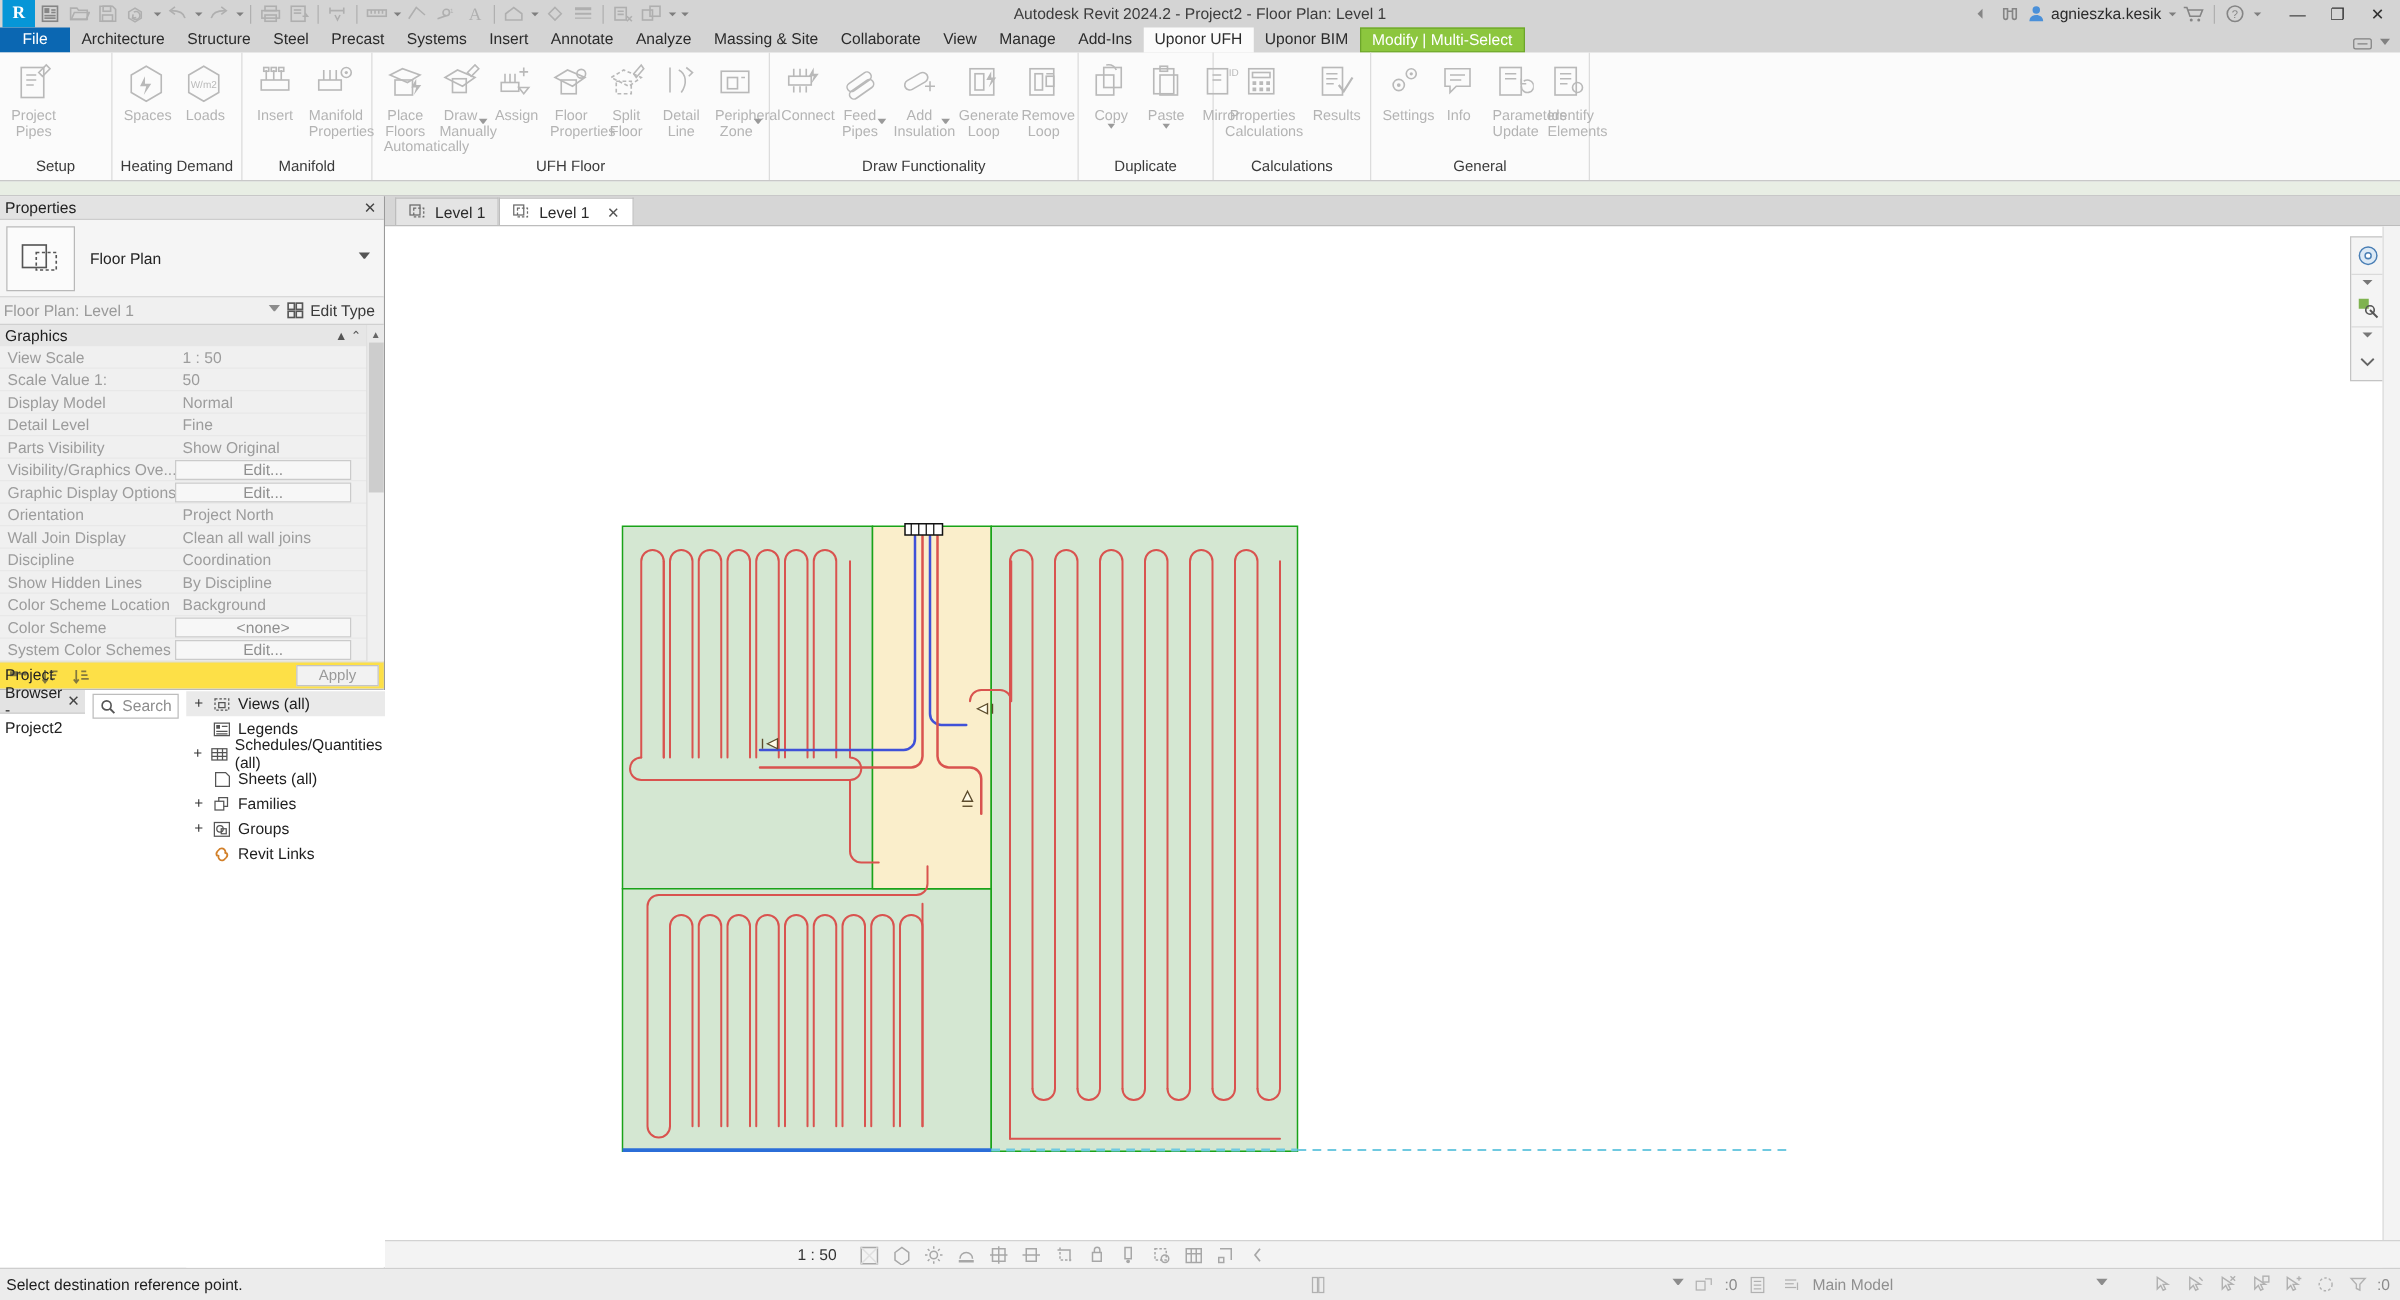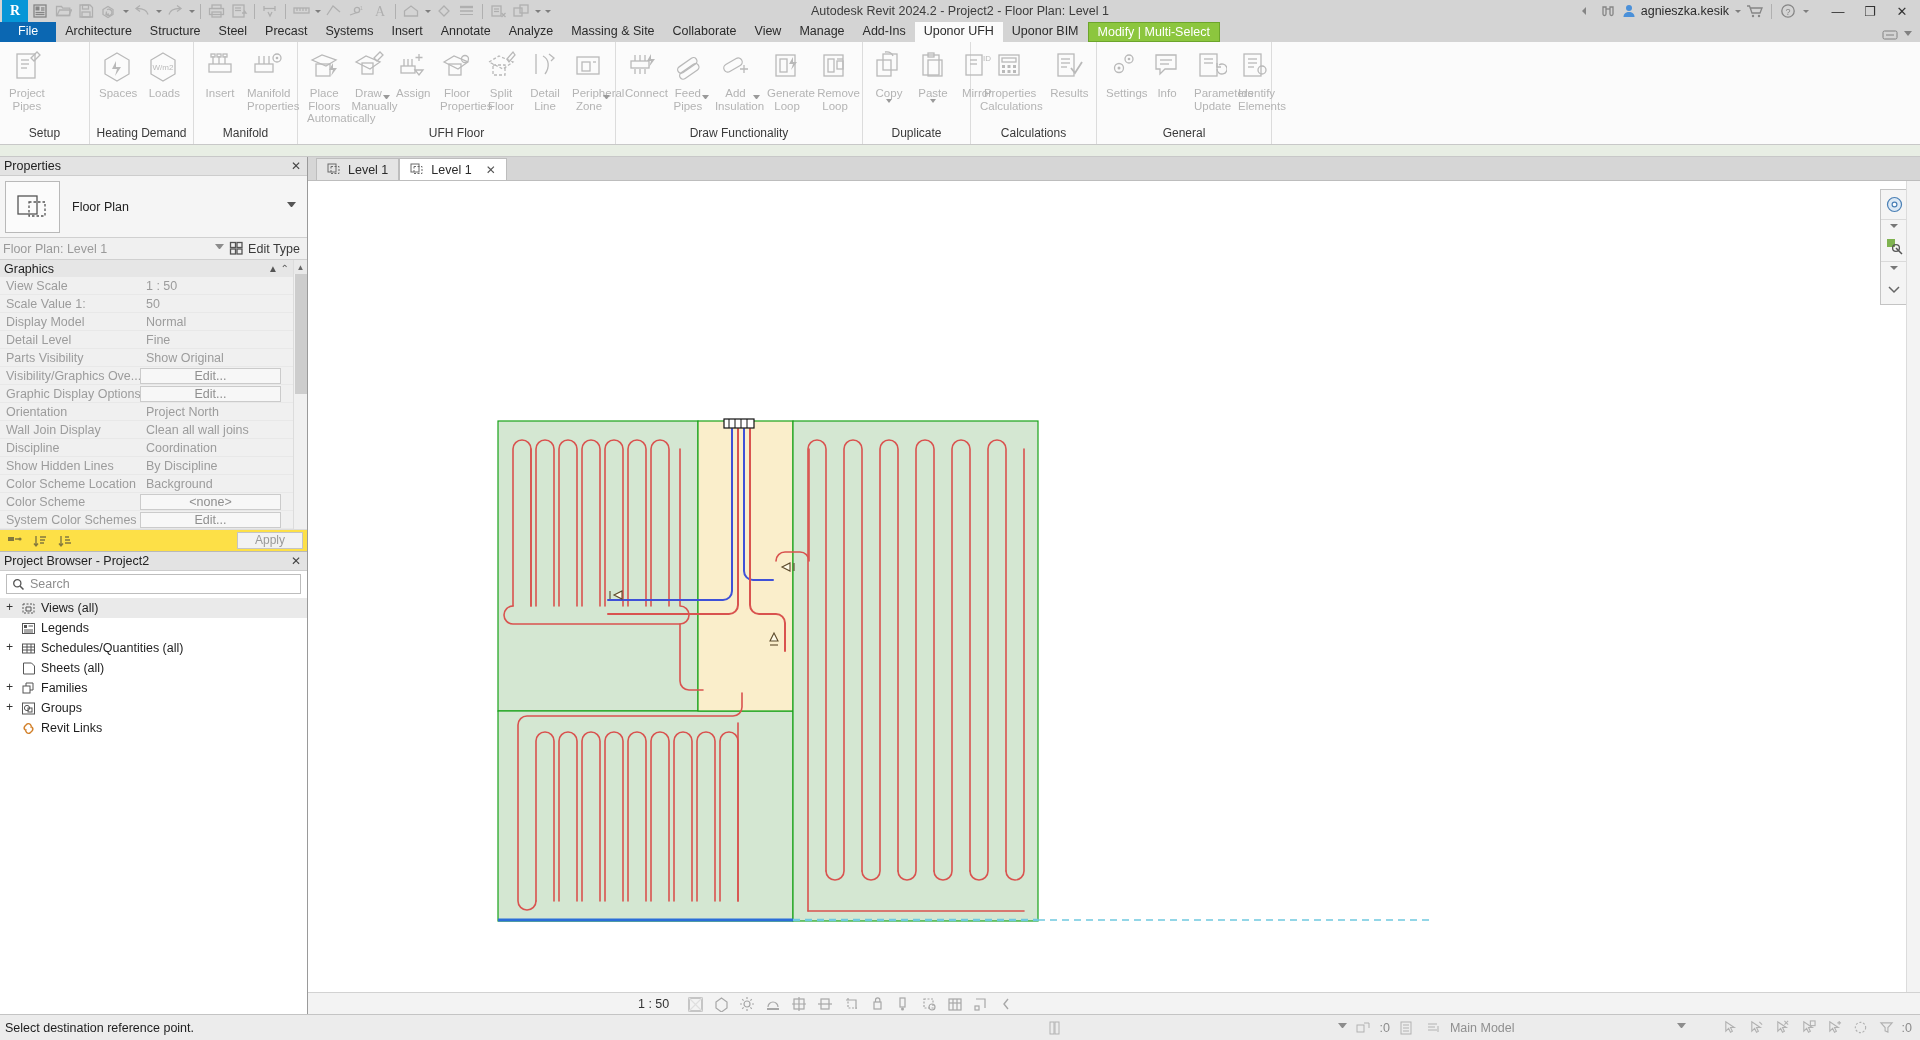--- a/index.html
+++ b/index.html
@@ -94,21 +94,21 @@
      border:1px solid #cbcbcb; background:#f7f7f7; height:16px; line-height:14px;
      text-align:center; padding:0; margin-right:26px; color:#8f8f8f;
   }
   .prop-scroll{ position:absolute; right:0; top:0; bottom:0; width:14px; background:#f0f0f0; border-left:1px solid #dcdcdc;}
   .sc-arrow{ height:14px; display:flex;align-items:center;justify-content:center;font-size:8px;color:#666;background:#e9e9e9;}
   .sc-thumb{ position:absolute; top:14px; width:12px; left:1px; height:120px; background:#cdcdcd;}
   .prop-toolrow{ height:22px; display:flex; align-items:center; gap:3px; padding:0 4px; background:#fde047; border-top:1px solid #dcdcdc;}
   .apply-btn{ margin-left:auto; width:66px; height:17px; border:1px solid #c4c4c4; background:#f2f2f2; color:#9a9a9a; font-size:12px; text-align:center; line-height:15px;}
 
   
-  .pb{ flex:1; display:flex; flex-direction:column; background:#fff; border-top:1px solid #b9b9b9;}
+  .pb{ flex:1; display:flex; background:#fff; border-top:1px solid #b9b9b9;}
   .pb-search{ height:26px; display:flex; align-items:center; padding:3px 6px; background:#fff;}
   .pb-search-box{ flex:1; height:20px; border:1px solid #bdbdbd; background:#fff; display:flex; align-items:center; padding:0 5px; gap:5px;}
   .pb-search-box .ph{ color:#8d8d8d; font-size:12.5px;}
   .pb-tree{ flex:1; background:#fff; padding-top:1px; font-size:12.5px; color:#1e1e1e;}
   .tnode{ display:flex; align-items:center; height:20px; padding-left:4px; gap:5px;}
   .tnode.sel{ background:#eaeaea; }
   .tplus{ width:11px; text-align:center; font-size:12px; color:#333; font-family:"Liberation Mono", monospace;}
   .tplus.blank{ visibility:hidden; }
   .tico{ width:16px; display:flex; align-items:center; justify-content:center;}
 

